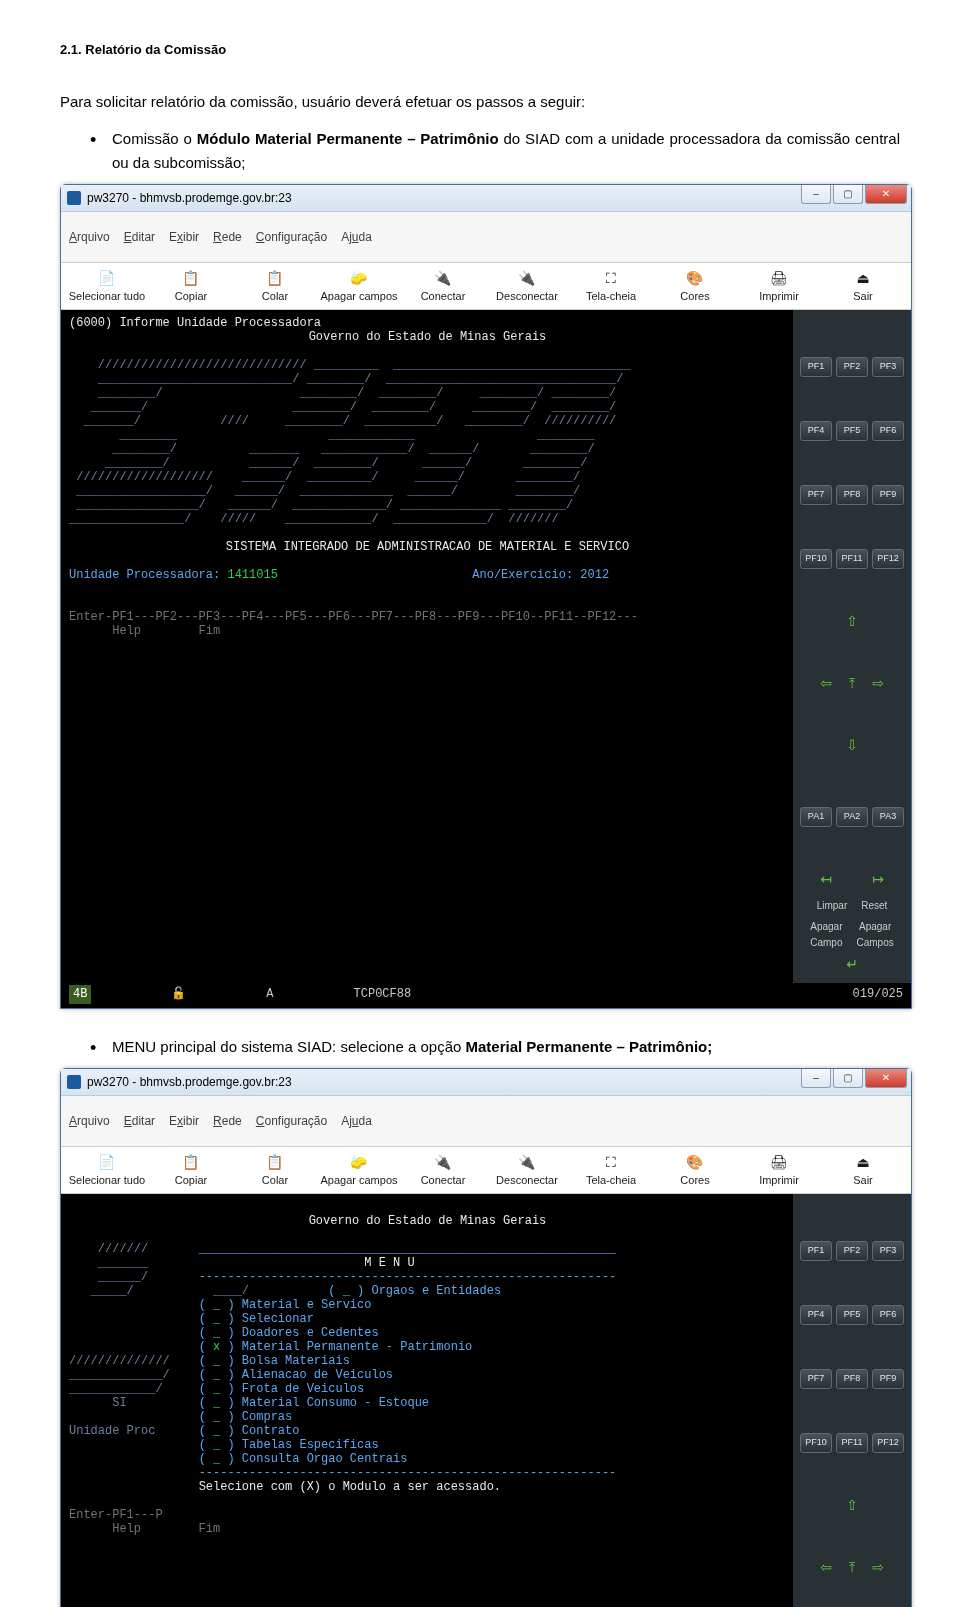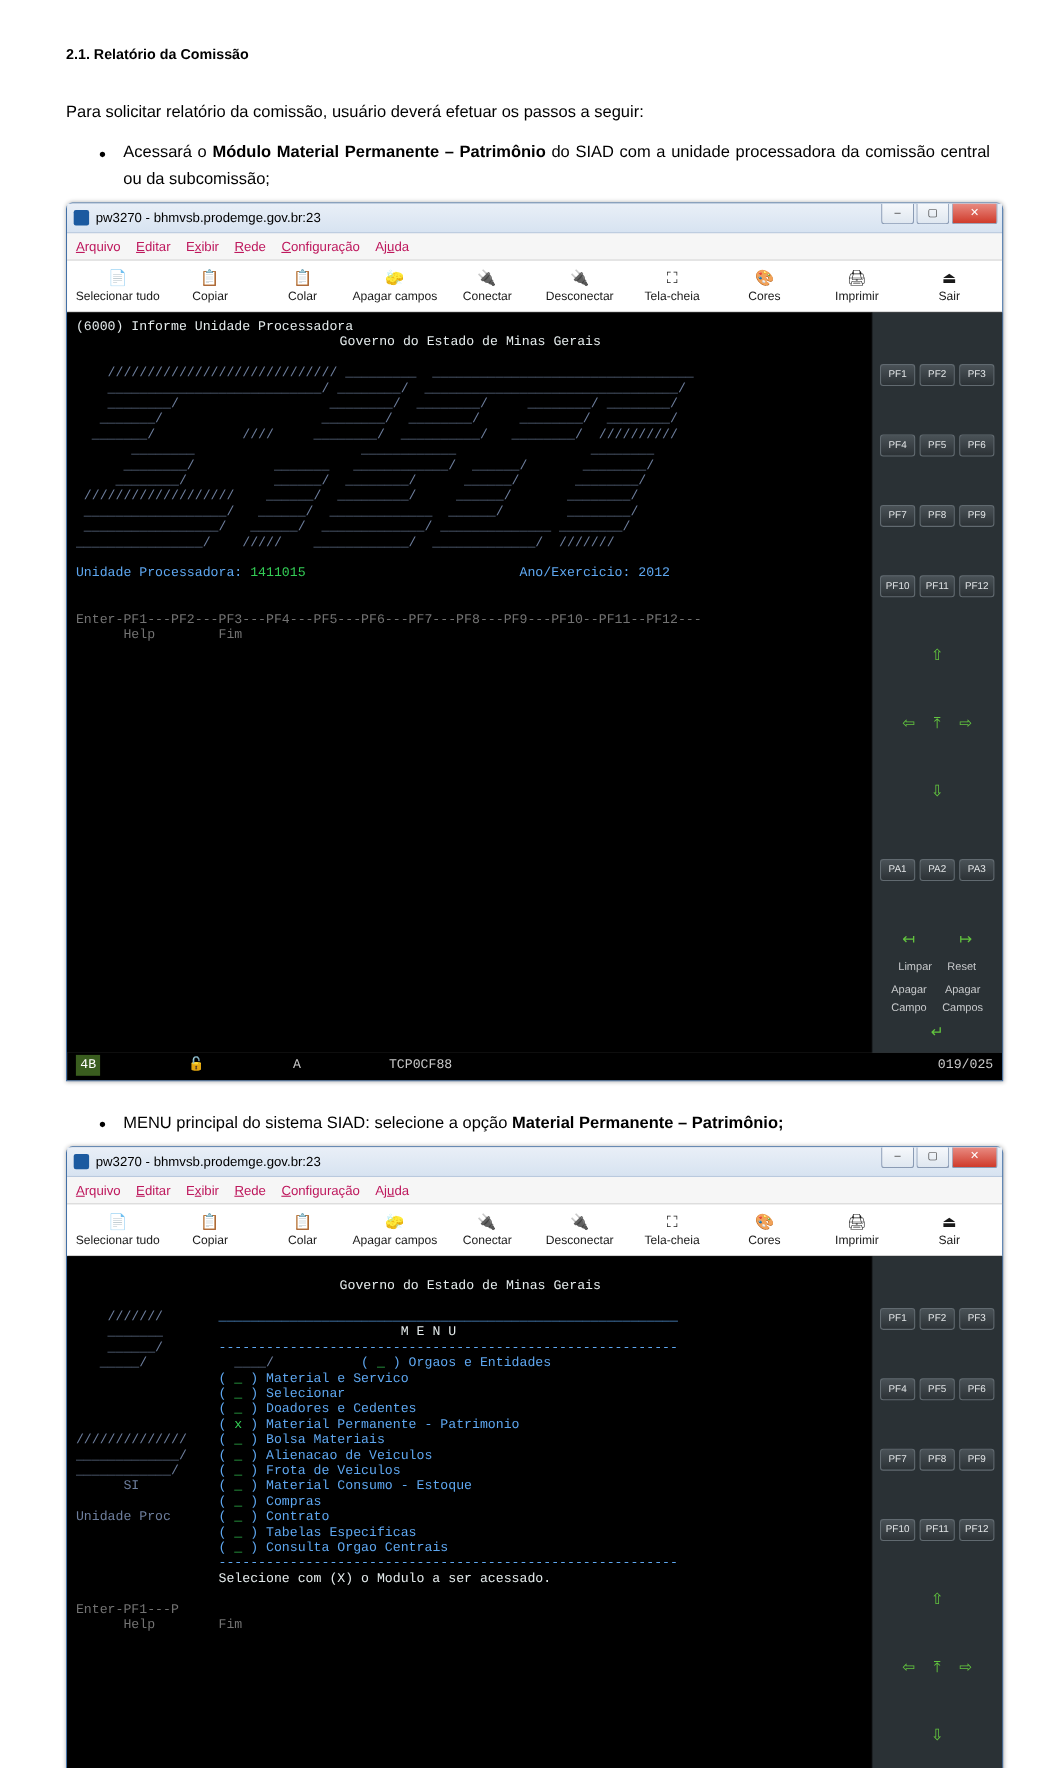--- a/index.html
+++ b/index.html
@@ -87,25 +87,25 @@
     color: #333;
     border-radius: 0 0 3px 3px;
   }
   .winbtns div.close {
     background: linear-gradient(#e98b82,#cf3a2a);
     color: #fff;
     width: 40px;
   }
   .menubar {
     background: #f6f6f6;
-    padding: 3px 8px;
+    padding: 16px 8px;
     border-bottom: 1px solid #ccc;
     display: flex;
     gap: 14px;
-    color: #be185d;
+    color: #404040;
   }
   .menubar span u { text-decoration: underline; }
 
   .toolbar {
     background: #fff;
     border-bottom: 1px solid #ccc;
     display: flex;
     align-items: flex-end;
     padding: 4px 6px 0 6px;
     gap: 4px;
@@ -206,21 +206,21 @@
 </style>
 </head>
 <body>
 
 <h3>2.1. Relatório da Comissão</h3>
 
 <p class="intro">Para solicitar relatório da comissão, usuário deverá efetuar os passos a seguir:</p>
 
 <ul class="doc">
   <li>
-    <span>Acessará o </span><b>Módulo Material Permanente – Patrimônio</b><span> do SIAD com a unidade processadora da comissão central ou da subcomissão;</span>
+    <span>Comissão o </span><b>Módulo Material Permanente – Patrimônio</b><span> do SIAD com a unidade processadora da comissão central ou da subcomissão;</span>
   </li>
 </ul>
 
 <div class="win">
   <div class="titlebar">
     <div class="ticon"></div>
     <span class="ttitle">pw3270 - bhmvsb.prodemge.gov.br:23</span>
     <div class="winbtns">
       <div>–</div>
       <div>▢</div>
@@ -287,20 +287,21 @@
    _______/                    ________/  ________/     ________/  ________/
   _______/           ////     ________/  __________/   ________/  //////////
        ________                     ____________                 ________
       ________/          _______   ____________/  ______/       ________/
      ________/           ______/  ________/      ______/       ________/
  ///////////////////    ______/  _________/     ______/       ________/
  __________________/   ______/  _____________  ______/        ________/
  _________________/   ______/  _____________/ ______________ ________/
 ________________/    /////    ____________/  _____________/  ///////</span>
 
+<span class="hdr" style="display:block;text-align:center;">SISTEMA INTEGRADO DE ADMINISTRACAO DE MATERIAL E SERVICO</span>
 <span class="azul">Unidade Processadora:</span> <span class="lime">1411015</span>                           <span class="azul">Ano/Exercicio:</span> <span class="azul">2012</span>
 
 
 <span class="grn">Enter-PF1---PF2---PF3---PF4---PF5---PF6---PF7---PF8---PF9---PF10--PF11--PF12---</span>
 <span class="grn">      Help        Fim</span></div>
 
     <div class="rpanel" id="rp1">
         <div class="pfrow">
           <div class="pfbtn">PF1</div>
           <div class="pfbtn">PF2</div>

